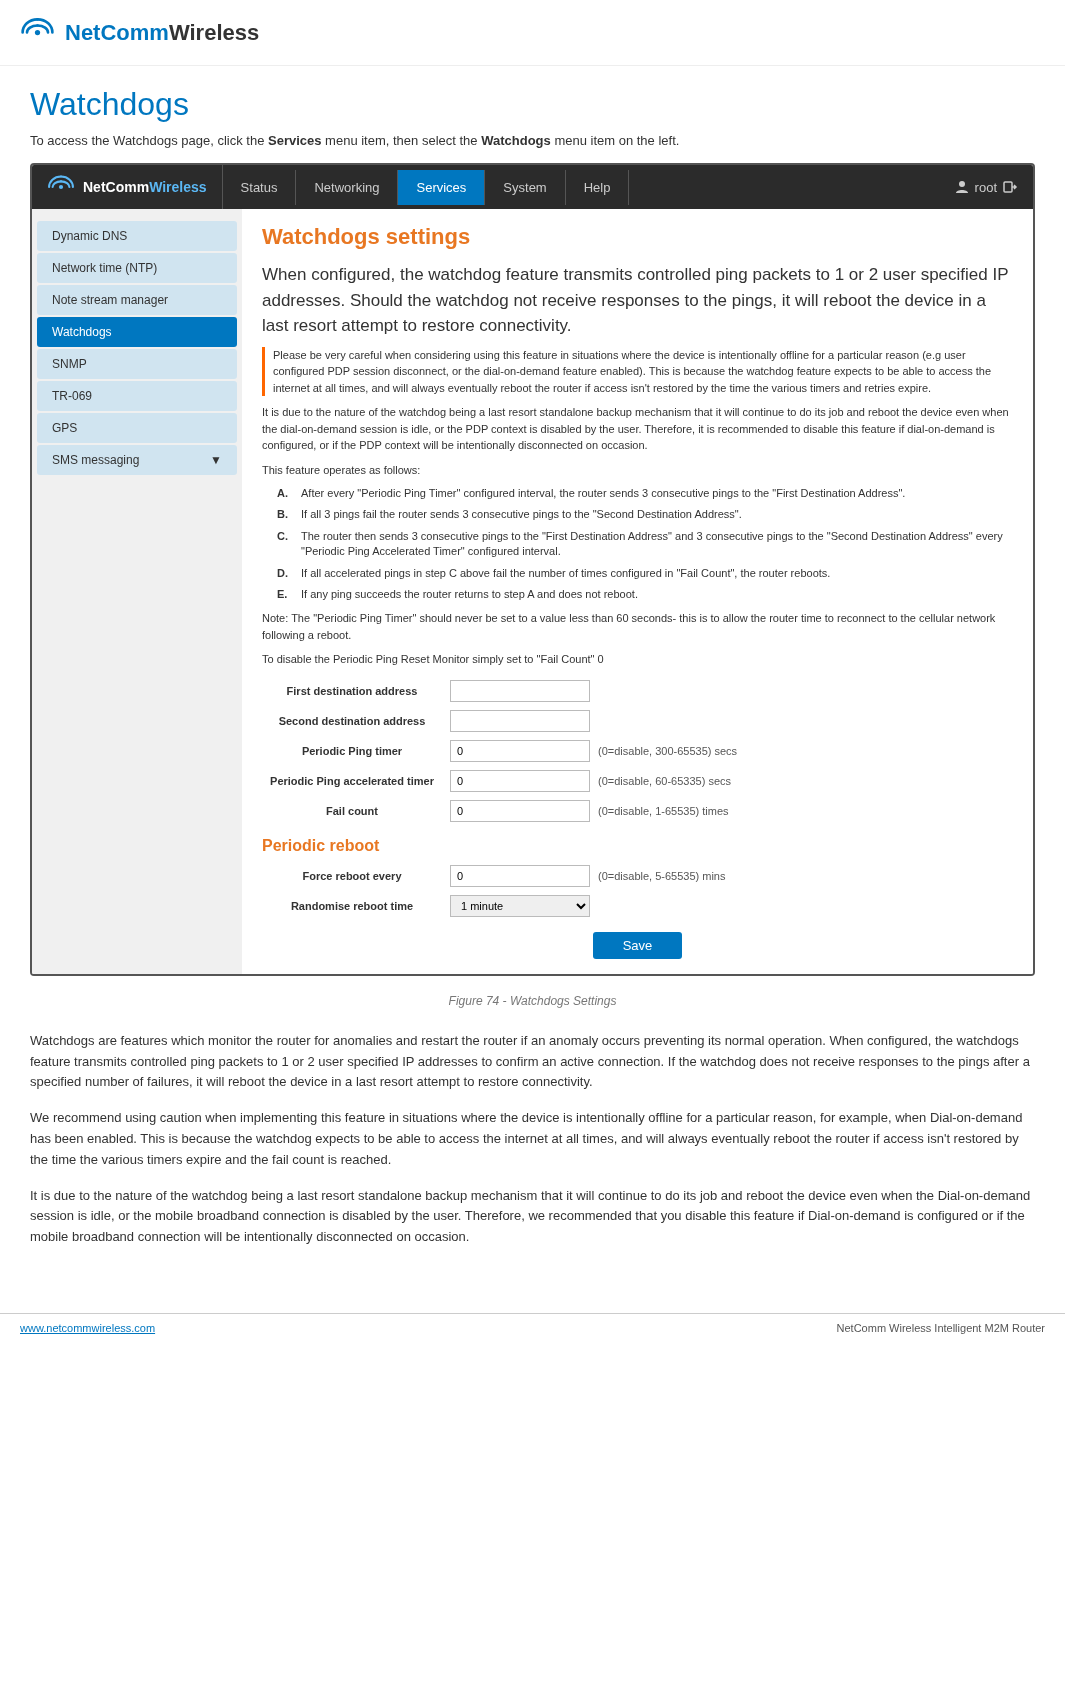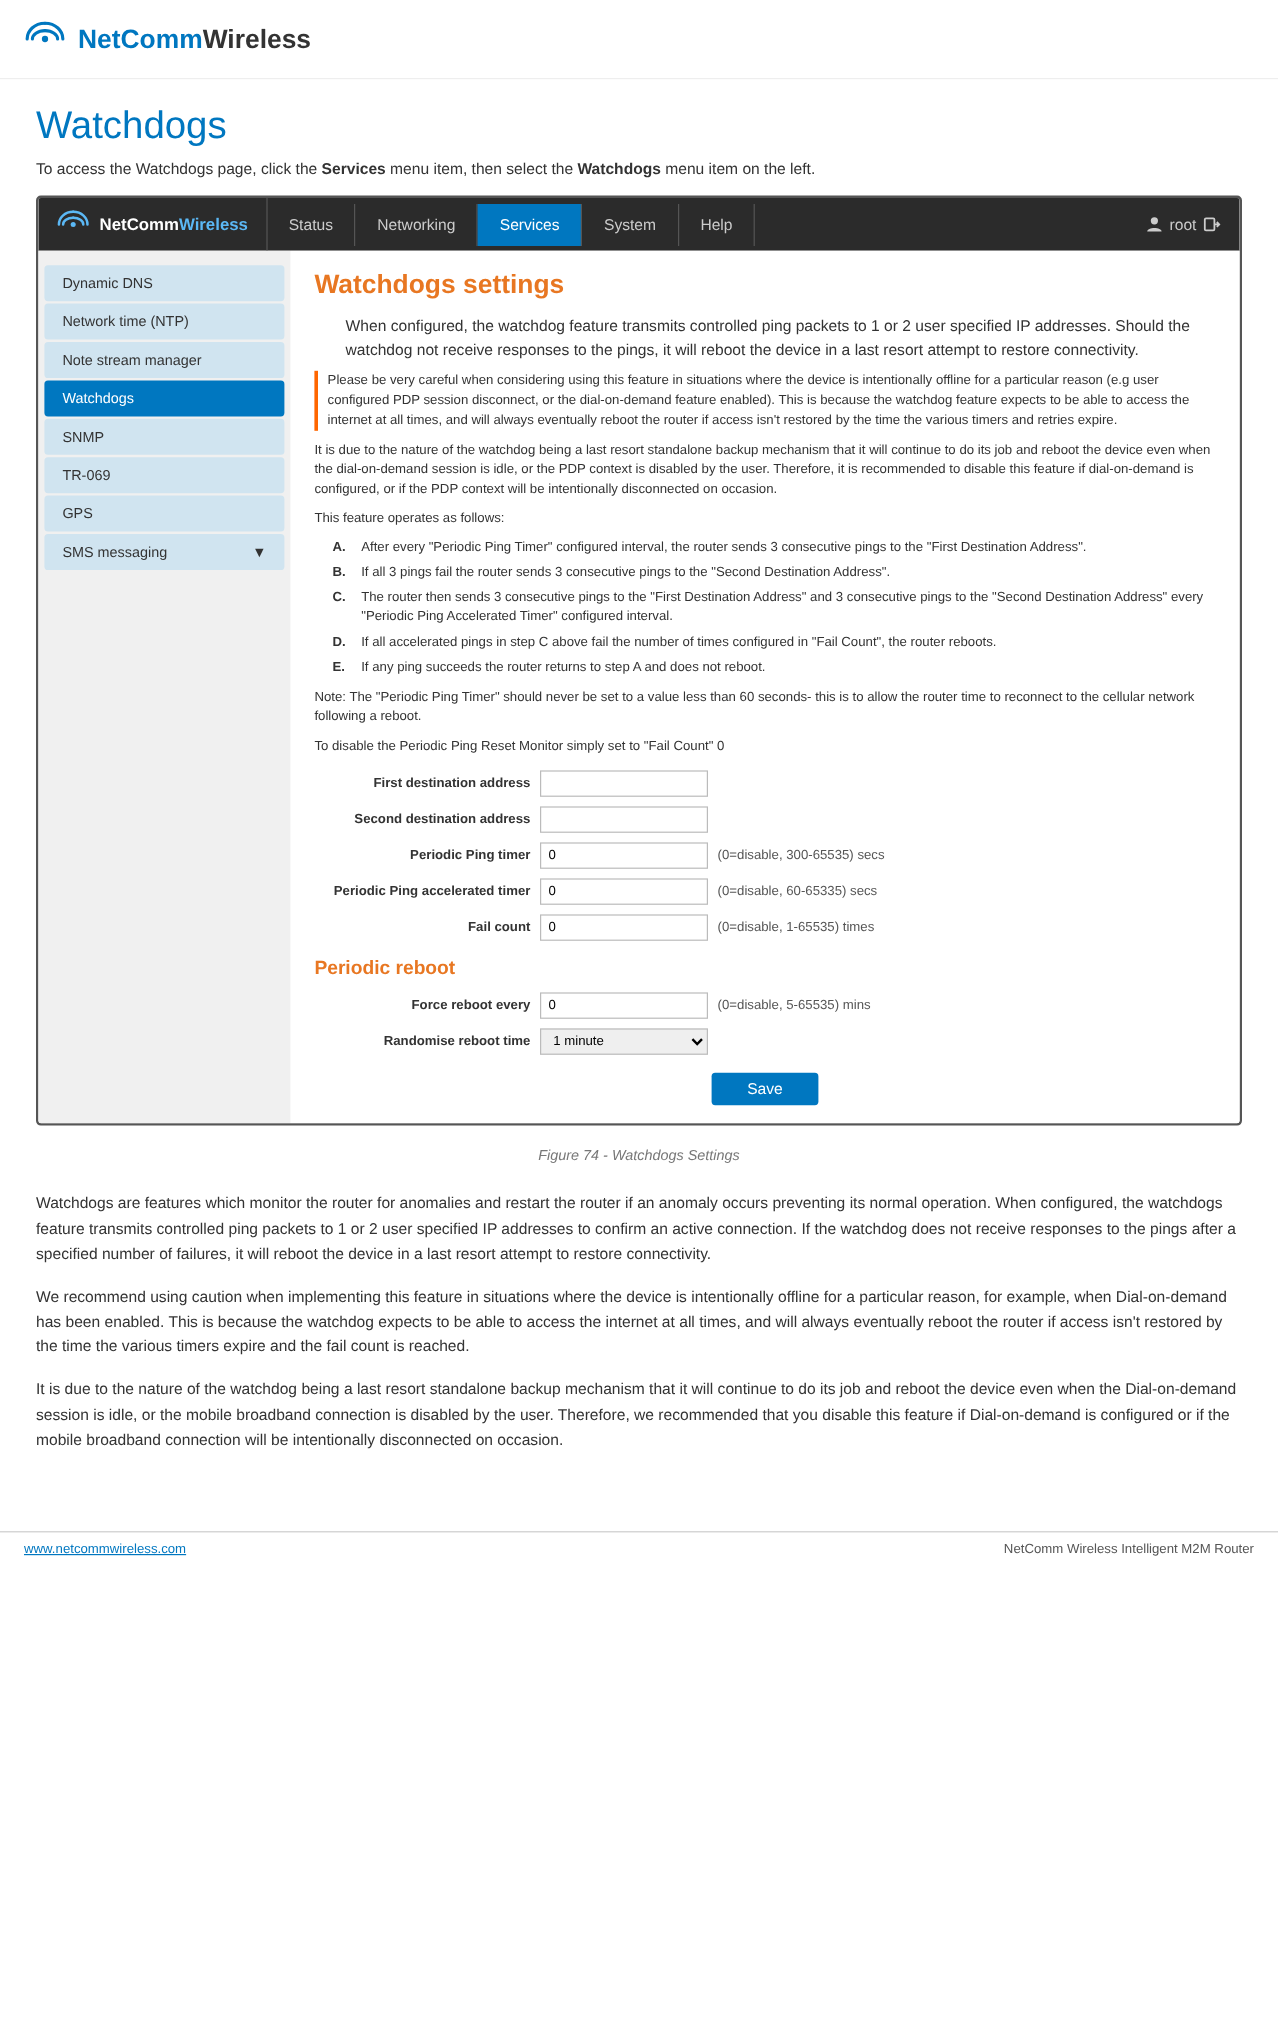--- a/index.html
+++ b/index.html
@@ -34,33 +34,33 @@
     .main-layout { display: flex; background: #f0f0f0; min-height: 700px; }
 
     
     .sidebar { width: 210px; background: #f0f0f0; padding: 10px 0; flex-shrink: 0; }
     .sidebar-item { padding: 8px 15px; font-size: 12px; cursor: pointer; color: #333; background: #d0e4f0; margin: 2px 5px; border-radius: 3px; display: flex; justify-content: space-between; align-items: center; }
     .sidebar-item.active { background: #0077c0; color: #fff; }
 
     
     .main-area { flex: 1; background: #fff; padding: 15px 20px; }
     .section-title { font-size: 22px; color: #e87722; font-weight: bold; margin-bottom: 12px; }
-    .section-desc { font-size: 13px; color: #333; margin-bottom: 8px; line-height: 1.5; margin-left: 26px; }
+    .section-desc { font-size: 17px; color: #333; margin-bottom: 8px; line-height: 1.5; }
     .section-warning { font-size: 11px; color: #333; margin-bottom: 8px; line-height: 1.5; border-left: 3px solid #ff6600; padding-left: 8px; }
     .section-note { font-size: 11px; color: #333; margin-bottom: 8px; line-height: 1.5; }
 
     
     .steps-list { margin: 8px 0 8px 15px; }
     .step-item { font-size: 11px; margin-bottom: 6px; line-height: 1.4; display: flex; gap: 8px; }
     .step-label { font-weight: bold; min-width: 16px; }
 
     
     .form-section { margin-top: 12px; }
     .form-row { display: flex; align-items: center; margin-bottom: 8px; gap: 8px; }
-    .form-label { font-size: 11px; font-weight: bold; color: #333; min-width: 180px; text-align: right; }
+    .form-label { font-size: 11px; font-weight: bold; color: #333; min-width: 180px; text-align: center; }
     .form-input { border: 1px solid #bbb; padding: 3px 6px; font-size: 11px; width: 140px; height: 22px; }
     .form-hint { font-size: 11px; color: #555; }
     .form-select { border: 1px solid #bbb; padding: 3px 6px; font-size: 11px; width: 140px; height: 22px; }
 
     
     .periodic-title { font-size: 16px; color: #e87722; font-weight: bold; margin: 15px 0 10px 0; }
 
     
     .save-btn-row { text-align: center; margin-top: 15px; }
     .save-btn { background: #0077c0; color: #fff; border: none; padding: 6px 30px; font-size: 13px; cursor: pointer; border-radius: 3px; }

